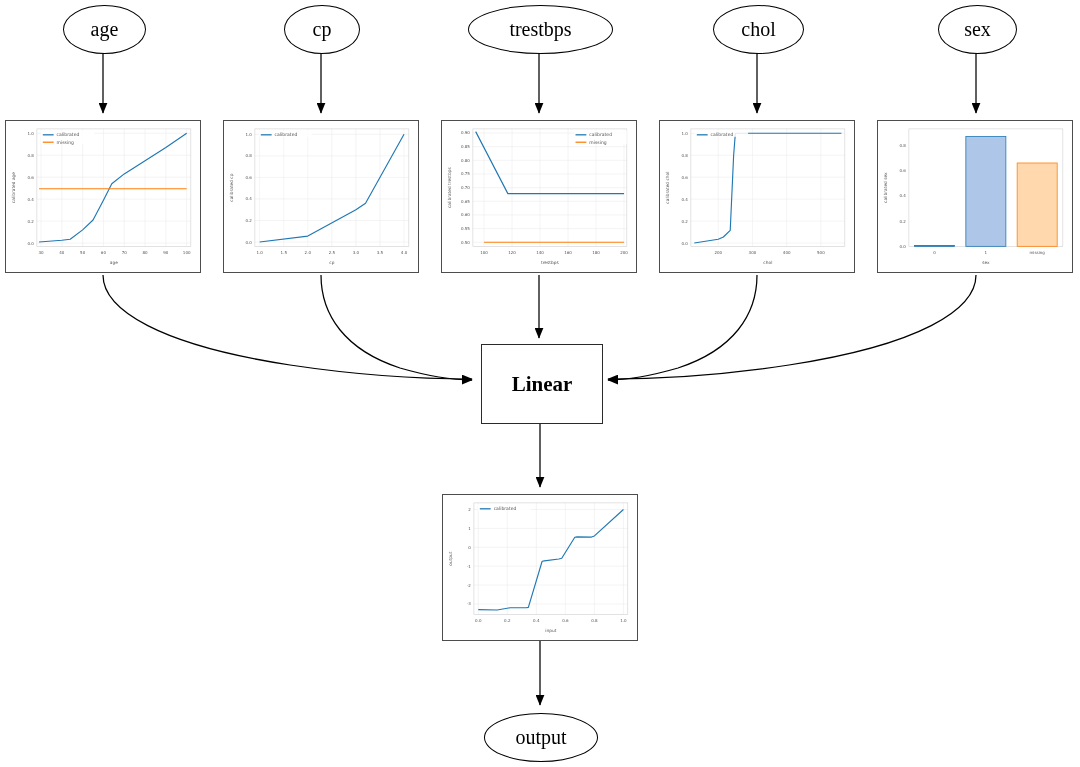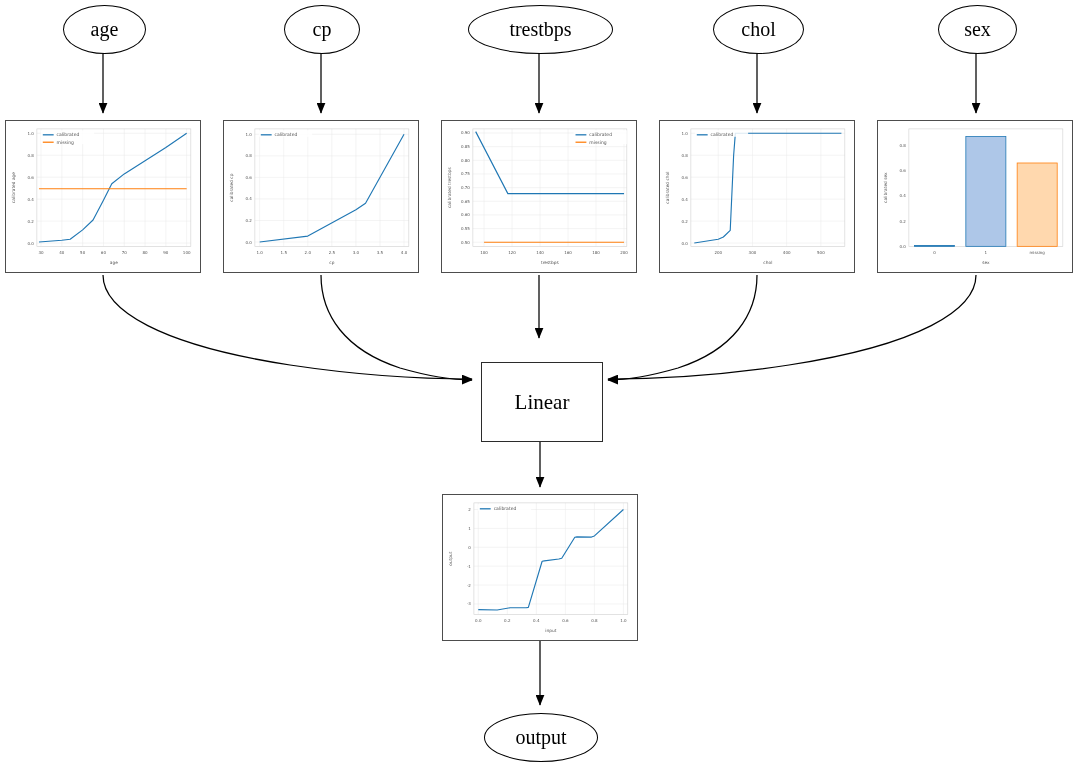--- a/index.html
+++ b/index.html
@@ -69,21 +69,21 @@
   <div class="node ellipse-node" style="left:468px;top:5px;width:143px;height:47px;font-size:20px;">
     <span>trestbps</span>
   </div>
   <div class="node ellipse-node" style="left:713px;top:5px;width:89px;height:47px;font-size:20px;">
     <span>chol</span>
   </div>
   <div class="node ellipse-node" style="left:938px;top:5px;width:77px;height:47px;font-size:20px;">
     <span>sex</span>
   </div>
 
-  <div class="node box-node" style="left:481px;top:362px;width:120px;height:78px;font-size:21px;">
+  <div class="node box-node" style="left:481px;top:344px;width:120px;height:78px;font-size:21px;font-weight:bold;">
     <span>Linear</span>
   </div>
 
   <div class="node ellipse-node" style="left:484px;top:713px;width:112px;height:47px;font-size:20px;">
     <span>output</span>
   </div>
 
   <div class="plot-panel" style="left:5px;top:120px;width:196px;height:153px;">
     <svg class="mpl" viewBox="0 0 196 153">
         <rect x="31" y="8" width="156" height="119" class="axbg"></rect>

